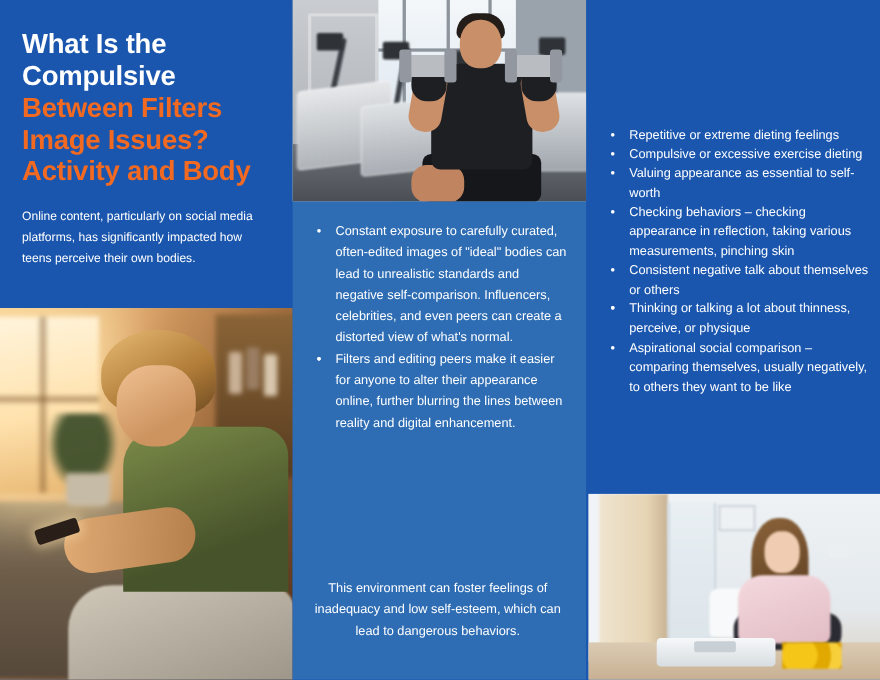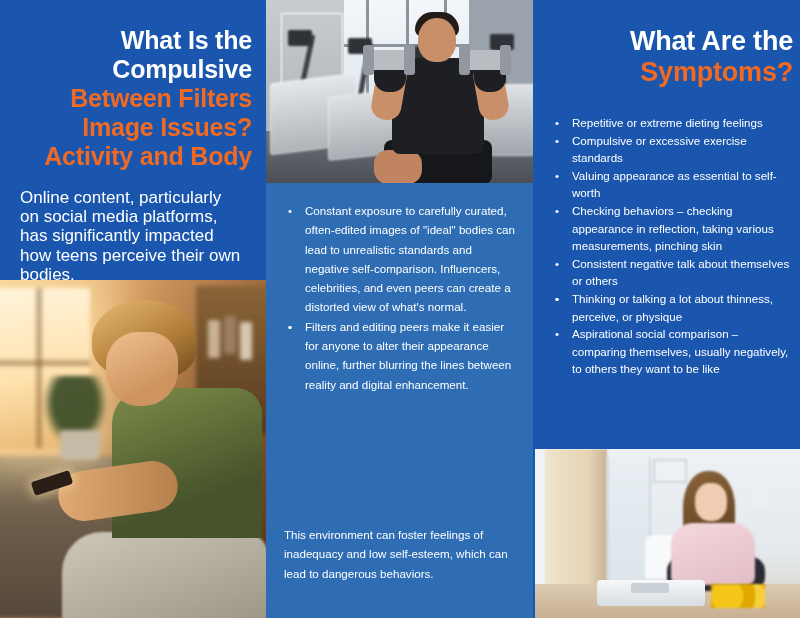--- a/index.html
+++ b/index.html
@@ -19,33 +19,32 @@
   .col-left   { position: absolute; left: 0;     top: 0; width: 266px; height: 618px; background: #1A56AE; }
   .col-center { position: absolute; left: 266px; top: 0; width: 267px; height: 618px; background: #2E6DB4; }
   .col-right  { position: absolute; left: 533px; top: 0; width: 267px; height: 618px; background: #1A56AE; }
 
   
   .heading {
     position: absolute;
     font-weight: bold;
     line-height: 1.16;
     letter-spacing: -0.2px;
-    text-align: right;
   }
   .h-left  { left: 20px; top: 26px;  width: 232px; font-size: 25px; }
   .h-right { left: 555px; top: 26px; width: 238px; font-size: 27px; }
   .h-white  { color: #FFFFFF; display: block; }
   .h-orange { color: #F26A21; display: block; }
 
   
   .intro {
     position: absolute;
     left: 20px; top: 188px; width: 222px;
     color: #FFFFFF;
-    font-size: 17px;
+    font-size: 11px;
     line-height: 19.2px;
   }
 
   .bullets {
     position: absolute;
     list-style: none;
   }
   .bullets li {
     position: relative;
     color: #FFFFFF;
@@ -70,20 +69,21 @@
     font-size: 11.6px;
     line-height: 17.6px;
   }
 
   .closing {
     position: absolute;
     left: 284px; top: 525px; width: 228px;
     color: #FFFFFF;
     font-size: 11.6px;
     line-height: 19.3px;
+    text-align: center;
   }
 
   
   .photo { position: absolute; overflow: hidden; }
 
   
   .photo-gym { left: 266px; top: 0; width: 267px; height: 183px; background: #9aa2ab; }
   .gym-wall {
     position: absolute; left: 0; top: 0; width: 92px; height: 183px;
     background: linear-gradient(180deg,#c9ccd0 0%,#b6babf 55%,#9ea3a9 100%);
@@ -361,33 +361,29 @@
     <li>
       <span class="dot">•</span>
       <span>Filters and editing peers make it easier for anyone to alter their appearance online, further blurring the lines between reality and digital enhancement.</span>
     </li>
   </ul>
 
   <p class="closing">This environment can foster feelings of inadequacy and low self-esteem, which can lead to dangerous behaviors.</p>
 
   <div class="col-right"></div>
 
-  <h1 class="heading h-right">
-    <span class="h-white">What Are the</span>
-    <span class="h-orange">Symptoms?</span>
-  </h1>
 
   <ul class="bullets bullets-right">
     <li>
       <span class="dot">•</span>
       <span>Repetitive or extreme dieting feelings</span>
     </li>
     <li>
       <span class="dot">•</span>
-      <span>Compulsive or excessive exercise standards</span>
+      <span>Compulsive or excessive exercise dieting</span>
     </li>
     <li>
       <span class="dot">•</span>
       <span>Valuing appearance as essential to self-worth</span>
     </li>
     <li>
       <span class="dot">•</span>
       <span>Checking behaviors – checking appearance in reflection, taking various measurements, pinching skin</span>
     </li>
     <li>

